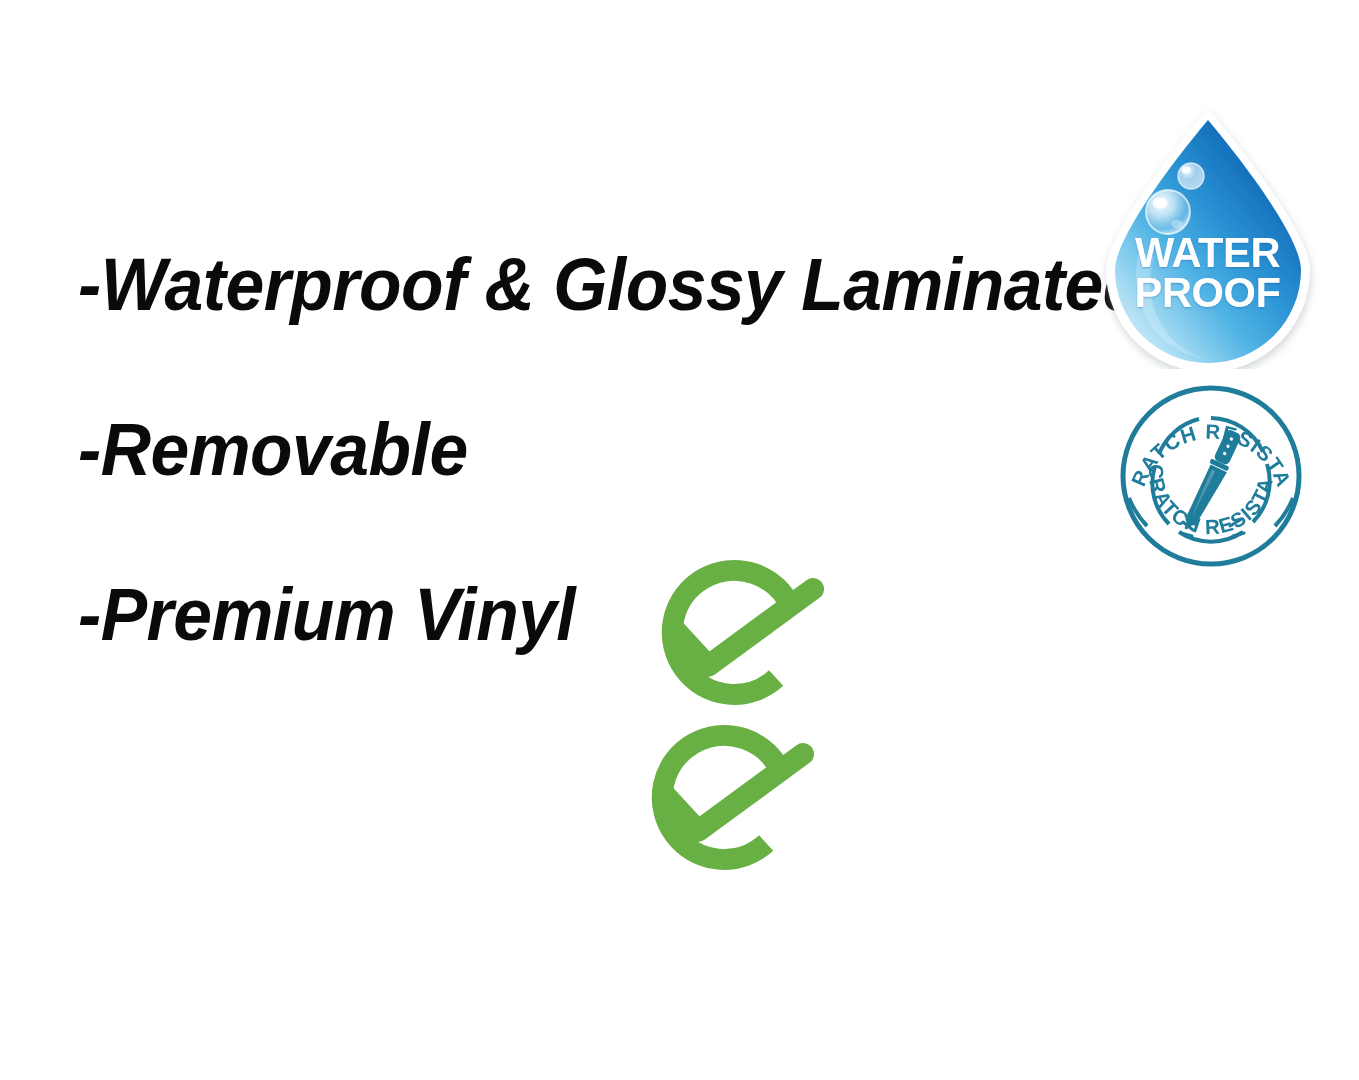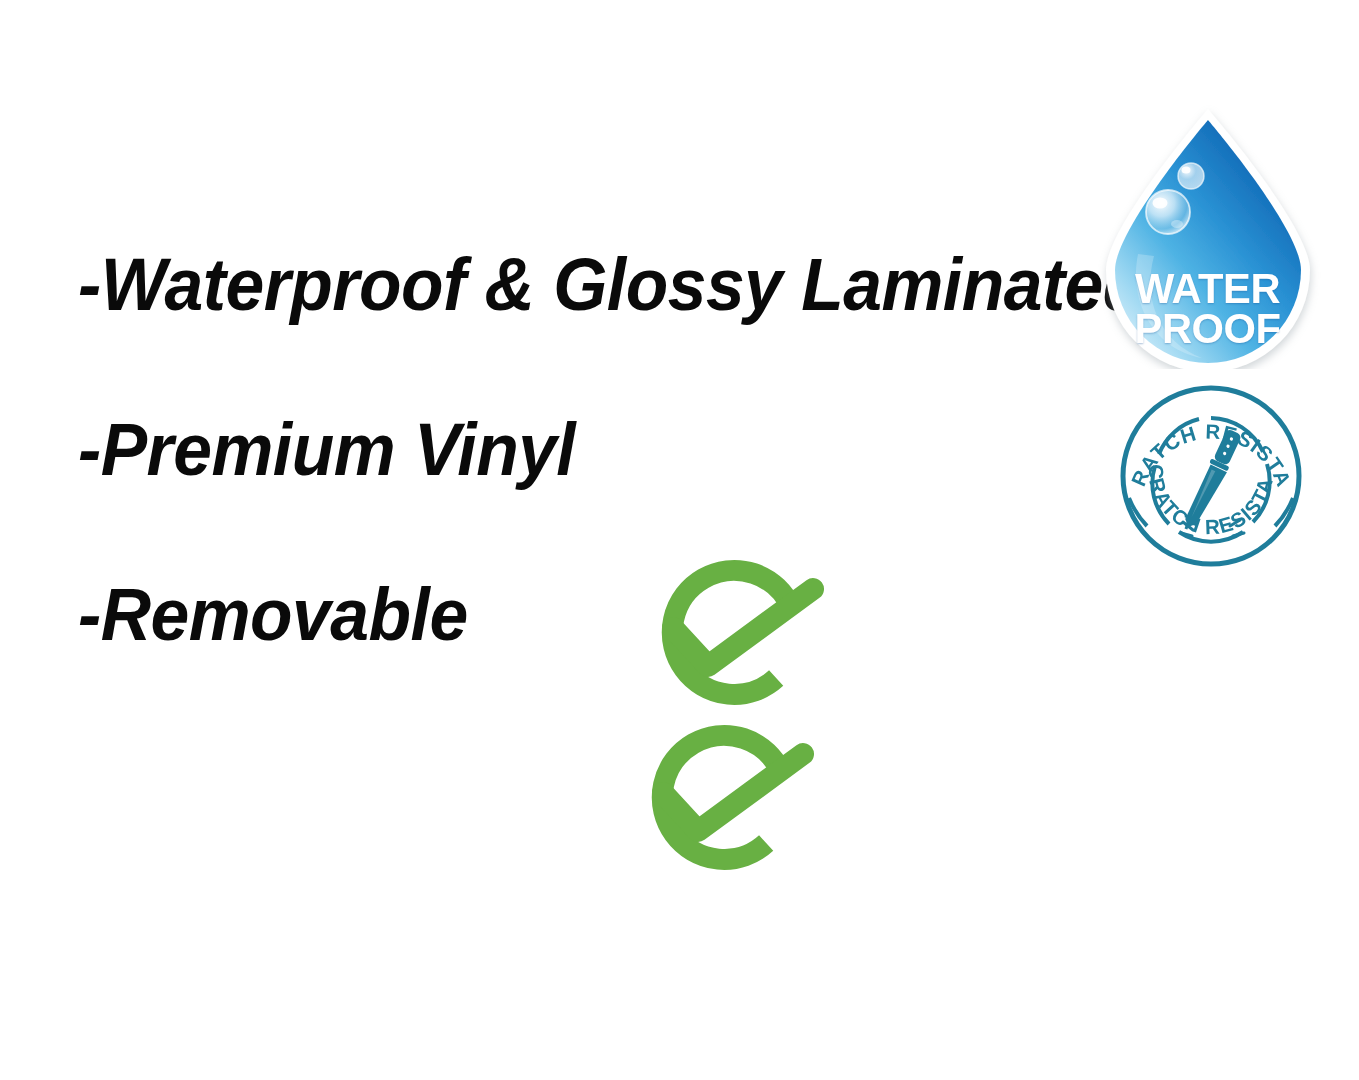--- a/index.html
+++ b/index.html
@@ -58,21 +58,20 @@
     width: 225px;
     height: 265px;
   }
   .droplet-text {
     position: absolute;
     left: 0;
     top: 128px;
     width: 219px;
     text-align: center;
     pointer-events: none;
-    margin-top: 36px;
   }
   .droplet-text span {
     display: block;
     font-family: "Liberation Sans", sans-serif;
     font-weight: bold;
     font-size: 43px;
     line-height: 40px;
     color: #ffffff;
     letter-spacing: -0.5px;
     transform: scaleX(0.97);
@@ -94,25 +93,25 @@
 <div id="canvas">
 
   <div class="feature-list">
 
     <div class="feature-line">
       <div class="feature-text">-Waterproof &amp; Glossy Laminated</div>
     </div>
 
 
     <div class="feature-line">
+      <div class="feature-text">-Removable</div>
+    </div>
+
+    <div class="feature-line">
       <div class="feature-text">-Premium Vinyl</div>
-    </div>
-
-    <div class="feature-line">
-      <div class="feature-text">-Removable</div>
     </div>
 
   </div>
 
   <div class="check-icon" id="check-1">
     <svg viewBox="0 0 205 160" width="205" height="160" xmlns="http://www.w3.org/2000/svg">
 
       <path d="M 152 40
                A 62 62 0 1 0 152 112" fill="none" stroke="#68b043" stroke-width="21" stroke-linecap="butt" transform="rotate(12 90 76)"></path>
 

